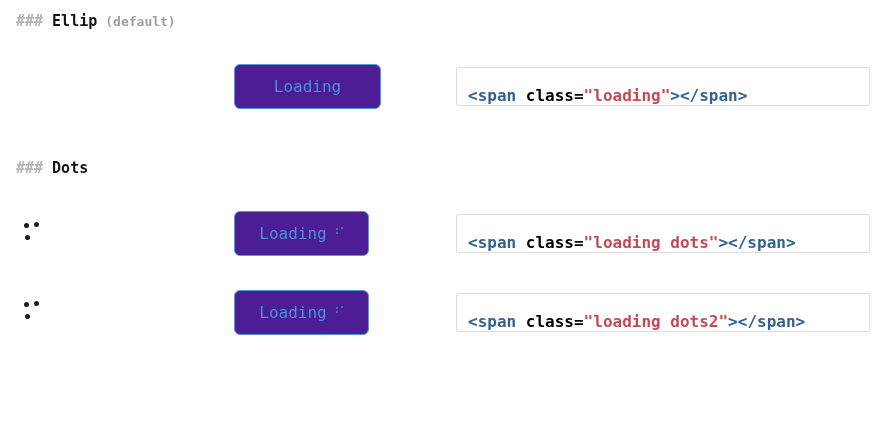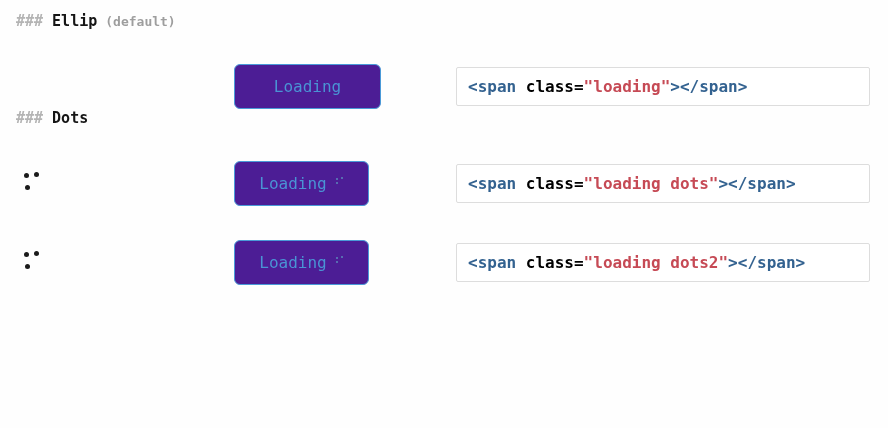--- a/index.html
+++ b/index.html
@@ -26,21 +26,21 @@
   .heading .hashes { color: #b4b4b4; font-weight: bold; }
   .heading .title  { color: #151515; font-weight: bold; margin-left: 9px; }
   .heading .suffix { color: #9e9e9e; font-size: 13px; margin-left: 8px; font-weight: bold; }
   
   .row {
     margin-top: 34px;
     height: 45px;
     display: flex;
     align-items: center;
   }
-  .row + .heading { }
+  .row + .heading { margin-top: 50px; }
   .demo-cell {
     width: 218px;
     flex: 0 0 218px;
     height: 45px;
     position: relative;
   }
   
   .ind {
     position: absolute;
     left: 8px;
@@ -95,21 +95,21 @@
   .btn-dots i:nth-child(3) { left: 0;   top: 6px; }
   
   .code-box {
     flex: 1 1 auto;
     height: 39px;
     box-sizing: border-box;
     background: #ffffff;
     border: 1px solid #dddddd;
     border-radius: 2px;
     display: flex;
-    align-items: center;
+    align-items: flex-end;
     padding-left: 11px;
     font-size: 16px;
     white-space: pre;
   }
   .code-box .tag  { color: #336290; font-weight: bold; }
   .code-box .attr { color: #000000; font-weight: bold; }
   .code-box .str  { color: #c64a55; font-weight: bold; }
 </style>
 </head>
 <body>

